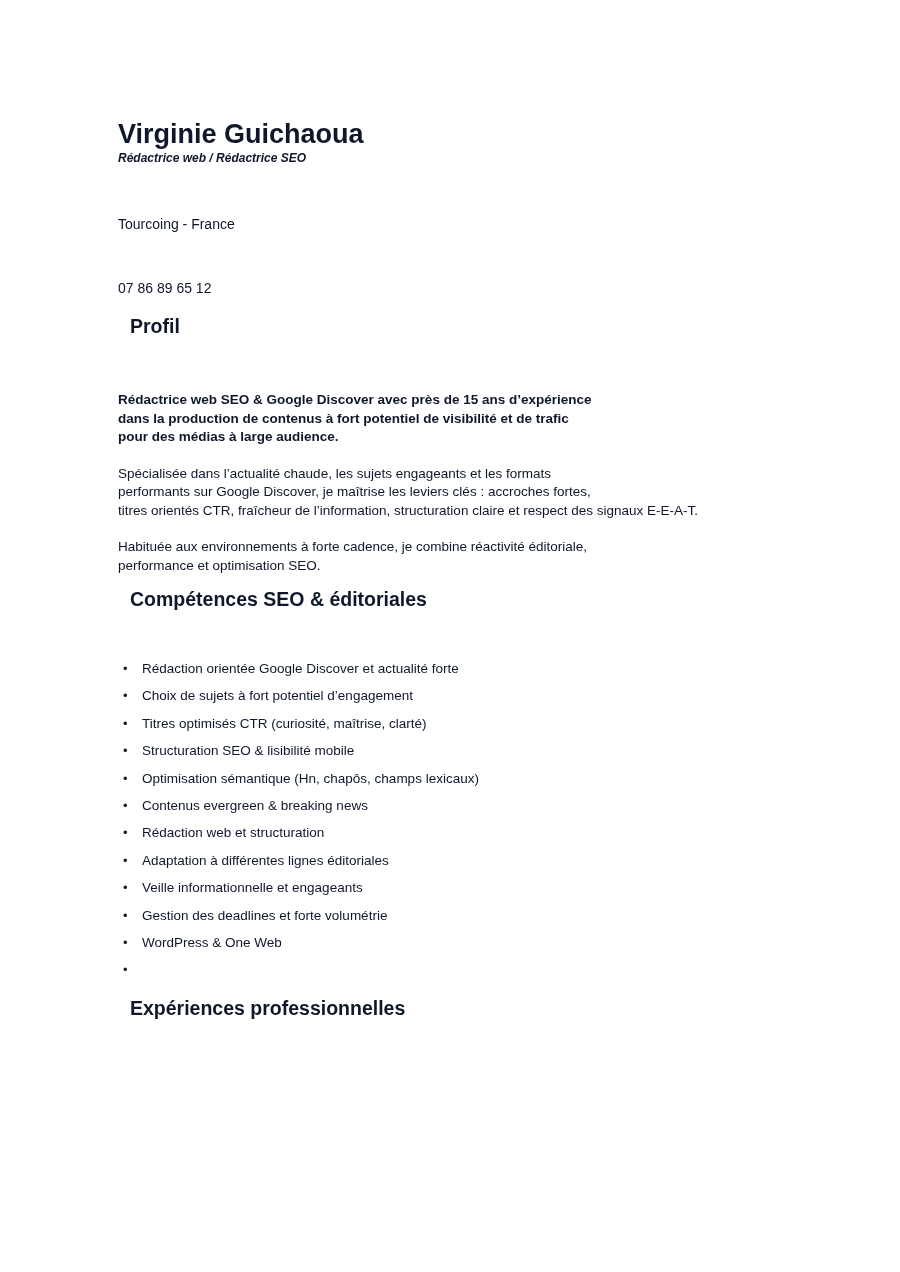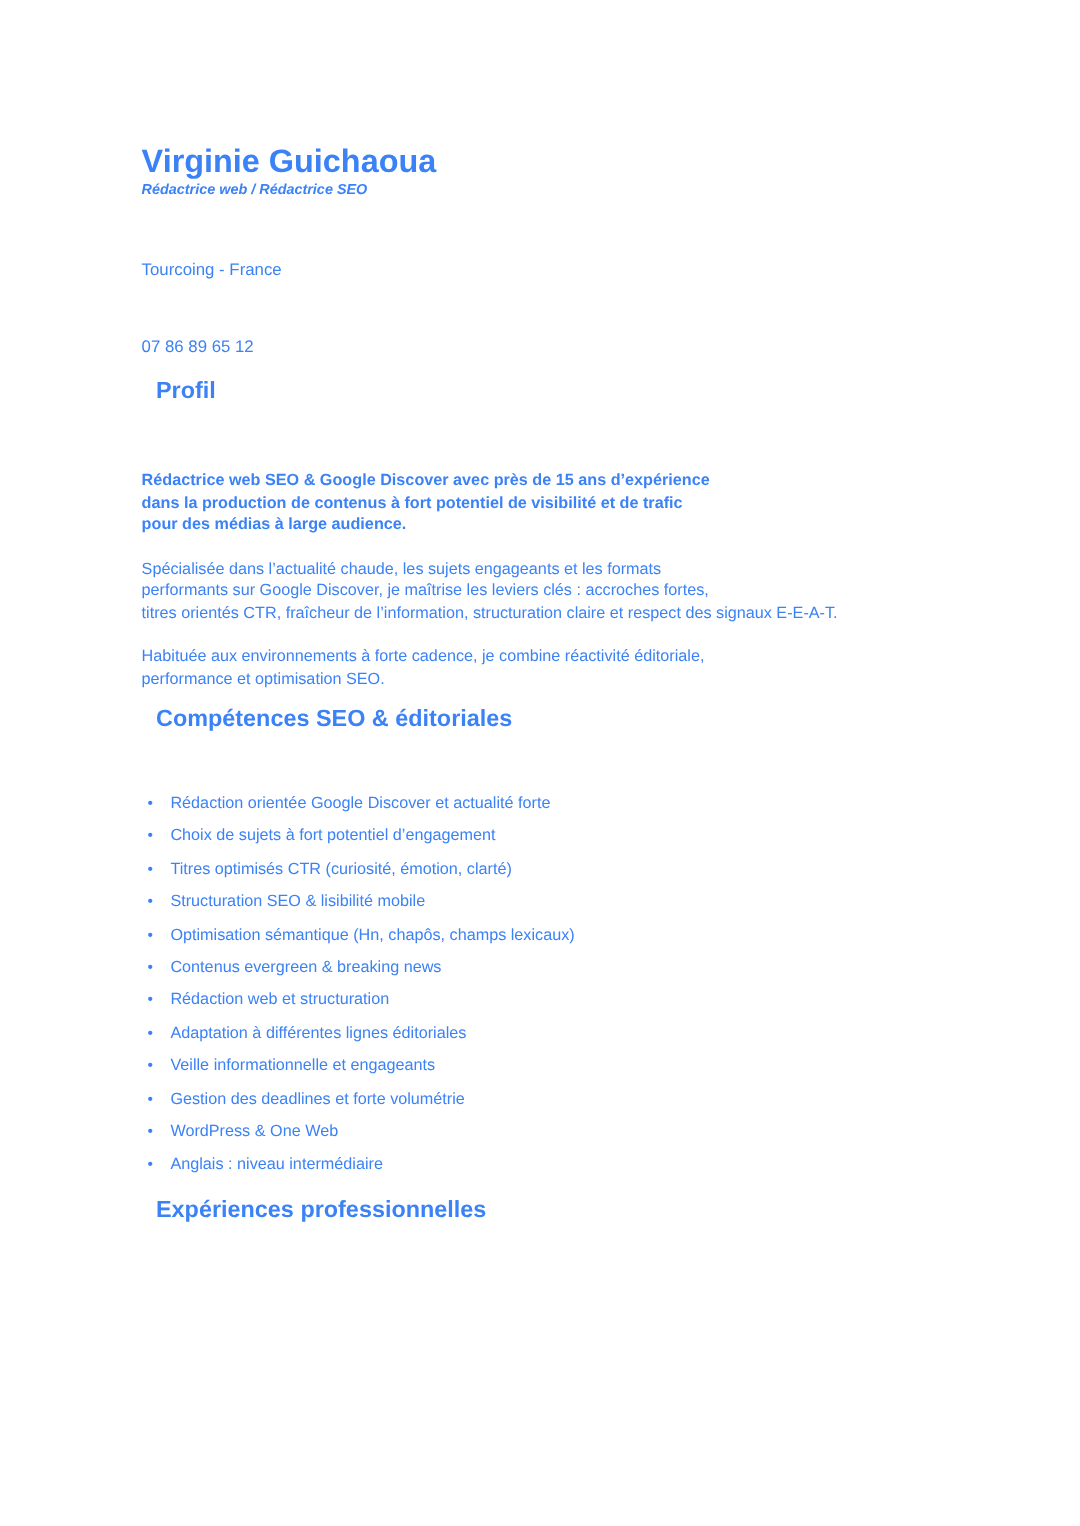--- a/index.html
+++ b/index.html
@@ -1,21 +1,21 @@
 <!DOCTYPE html>
 <html><head>
 <meta charset="utf-8">
 <style>
   * { box-sizing: border-box; }
   html, body { margin: 0; padding: 0; background: #ffffff; }
   .page {
     width: 900px;
     height: 1272px;
     background: #ffffff;
-    color: #3b82f6;
+    color: #0f172a;
     font-family: "Liberation Sans", "DejaVu Sans", sans-serif;
     padding: 119px 100px 0 118px;
     overflow: hidden;
   }
   .name {
     font-size: 27px;
     font-weight: bold;
     line-height: 30px;
     margin: 0;
   }
@@ -99,21 +99,21 @@
     <li>
         <span class="dot">•</span>
         <span>Rédaction orientée Google Discover et actualité forte</span>
       </li>
     <li>
         <span class="dot">•</span>
         <span>Choix de sujets à fort potentiel d’engagement</span>
       </li>
     <li>
         <span class="dot">•</span>
-        <span>Titres optimisés CTR (curiosité, émotion, clarté)</span>
+        <span>Titres optimisés CTR (curiosité, maîtrise, clarté)</span>
       </li>
     <li>
         <span class="dot">•</span>
         <span>Structuration SEO &amp; lisibilité mobile</span>
       </li>
     <li>
         <span class="dot">•</span>
         <span>Optimisation sémantique (Hn, chapôs, champs lexicaux)</span>
       </li>
     <li>
@@ -135,19 +135,18 @@
     <li>
         <span class="dot">•</span>
         <span>Gestion des deadlines et forte volumétrie</span>
       </li>
     <li>
         <span class="dot">•</span>
         <span>WordPress &amp; One Web</span>
       </li>
     <li>
         <span class="dot">•</span>
-        <span>Anglais : niveau intermédiaire</span>
       </li>
   </ul>
 
   <h2 class="section-heading heading-experiences">Expériences professionnelles</h2>
 
 </div>
 
 </body></html>

